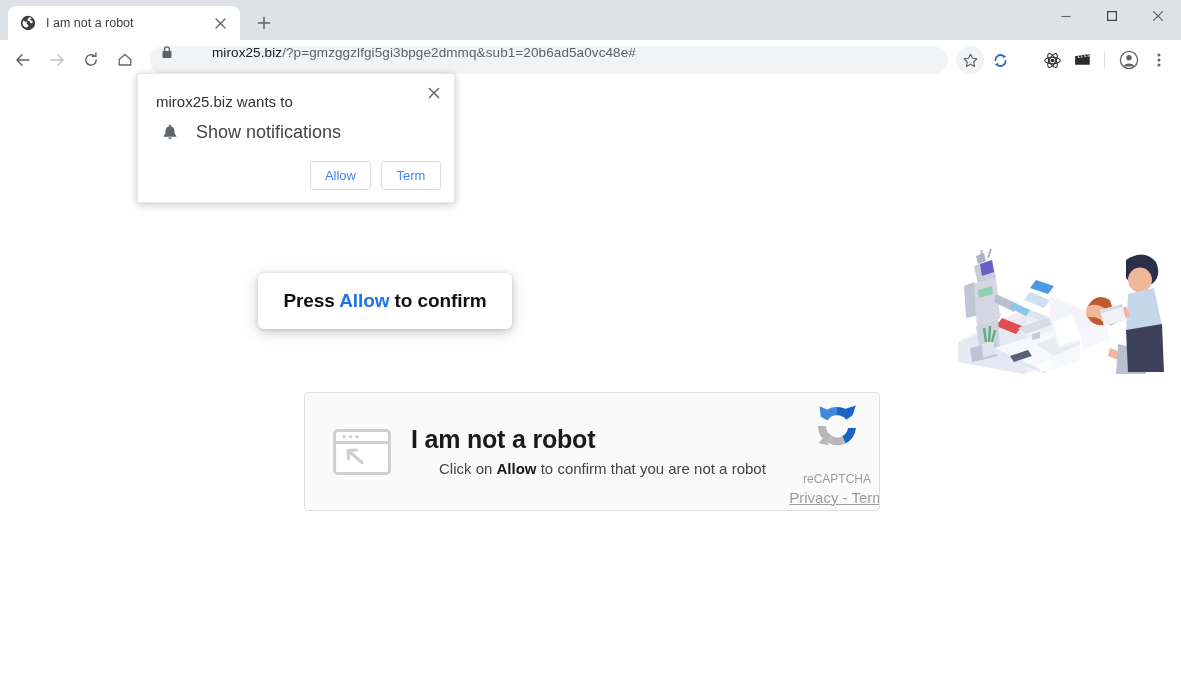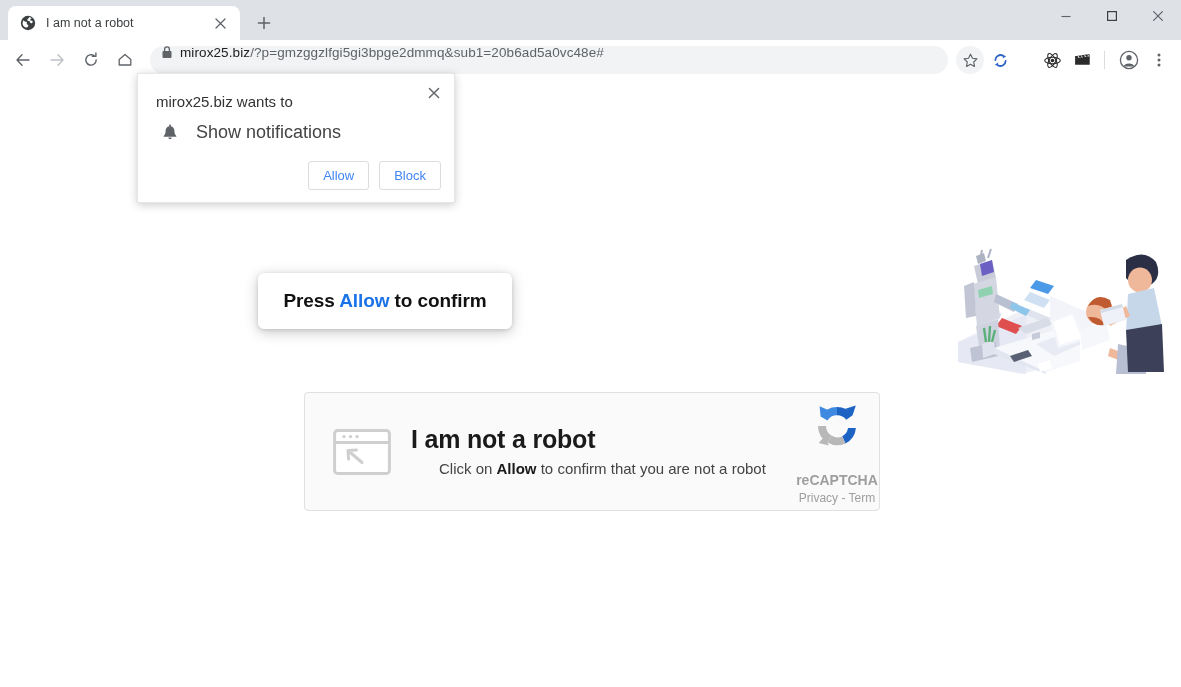--- a/index.html
+++ b/index.html
@@ -66,20 +66,21 @@
     border-radius: 50%;
   }
   .omnibox {
     flex: 1 1 auto; height: 28px;
     background: #f1f3f4;
     border-radius: 14px;
     display: flex; align-items: center;
     padding: 0 8px 16px 4px;
     margin: 0 6px 0 6px;
     min-width: 0;
+    gap: 32px;
   }
   .lock-wrap {
     width: 26px; height: 24px; flex: 0 0 26px;
     display: flex; align-items: center; justify-content: center;
   }
   .url {
     font-size: 13.5px; color: #5f6368;
     white-space: nowrap; overflow: hidden;
     letter-spacing: .1px;
   }
@@ -117,22 +118,22 @@
   .cc-sub {
     font-size: 15px; color: #444; margin-top: 7px; line-height: 1.2; margin-left: 28px;
   }
   .cc-sub b { color: #1a1a1a; font-weight: bold; }
   .cc-recaptcha {
     width: 120px; flex: 0 0 120px;
     display: flex; flex-direction: column; align-items: center;
     margin-right: -18px;
   }
   .cc-rc-logo { width: 56px; height: 56px; }
-  .cc-rc-name { font-size: 14px; color: #9e9e9e; margin-top: 18px; white-space: nowrap; font-weight: bold; }
-  .cc-rc-terms { font-size: 12px; color: #9e9e9e; margin-top: 3px; white-space: nowrap; }
+  .cc-rc-name { font-size: 12px; color: #9e9e9e; margin-top: 18px; white-space: nowrap; }
+  .cc-rc-terms { font-size: 15px; color: #9e9e9e; margin-top: 3px; white-space: nowrap; text-decoration: underline; }
 
   
   .permbubble {
     position: absolute; left: 137px; top: 73px;
     width: 318px; height: 130px;
     background: #ffffff;
     border: 1px solid #e8e8e8;
     border-radius: 2px;
     box-shadow: 0 2px 10px rgba(0,0,0,.20), 0 0 1px rgba(0,0,0,.12);
     z-index: 30;
@@ -439,17 +440,17 @@
           <path d="M8 2.2 c-2.6 0 -4.4 2 -4.4 4.6 0 3.4 -1.2 4.4 -1.9 5.1 -.3.3 -.1.8.35.8 h11.9 c.45 0 .65 -.5 .35 -.8 -.7 -.7 -1.9 -1.7 -1.9 -5.1 0 -2.6 -1.8 -4.6 -4.4 -4.6 Z" fill="#5f6368"></path>
           <path d="M8 .6 a.95 .95 0 0 1 .95 .95 v .9 h-1.9 v -.9 A .95 .95 0 0 1 8 .6 Z" fill="#5f6368"></path>
           <path d="M6.3 13.6 h3.4 a1.7 1.7 0 0 1 -3.4 0 Z" fill="#5f6368"></path>
         </svg>
       </span>
       <span class="pb-rowlabel">Show notifications</span>
     </div>
 
     <div class="pb-actions">
       <button class="pb-btn">Allow</button>
-      <button class="pb-btn">Block</button>
+      <button class="pb-btn">Term</button>
     </div>
   </div>
 
 </div>
 
 </body></html>

